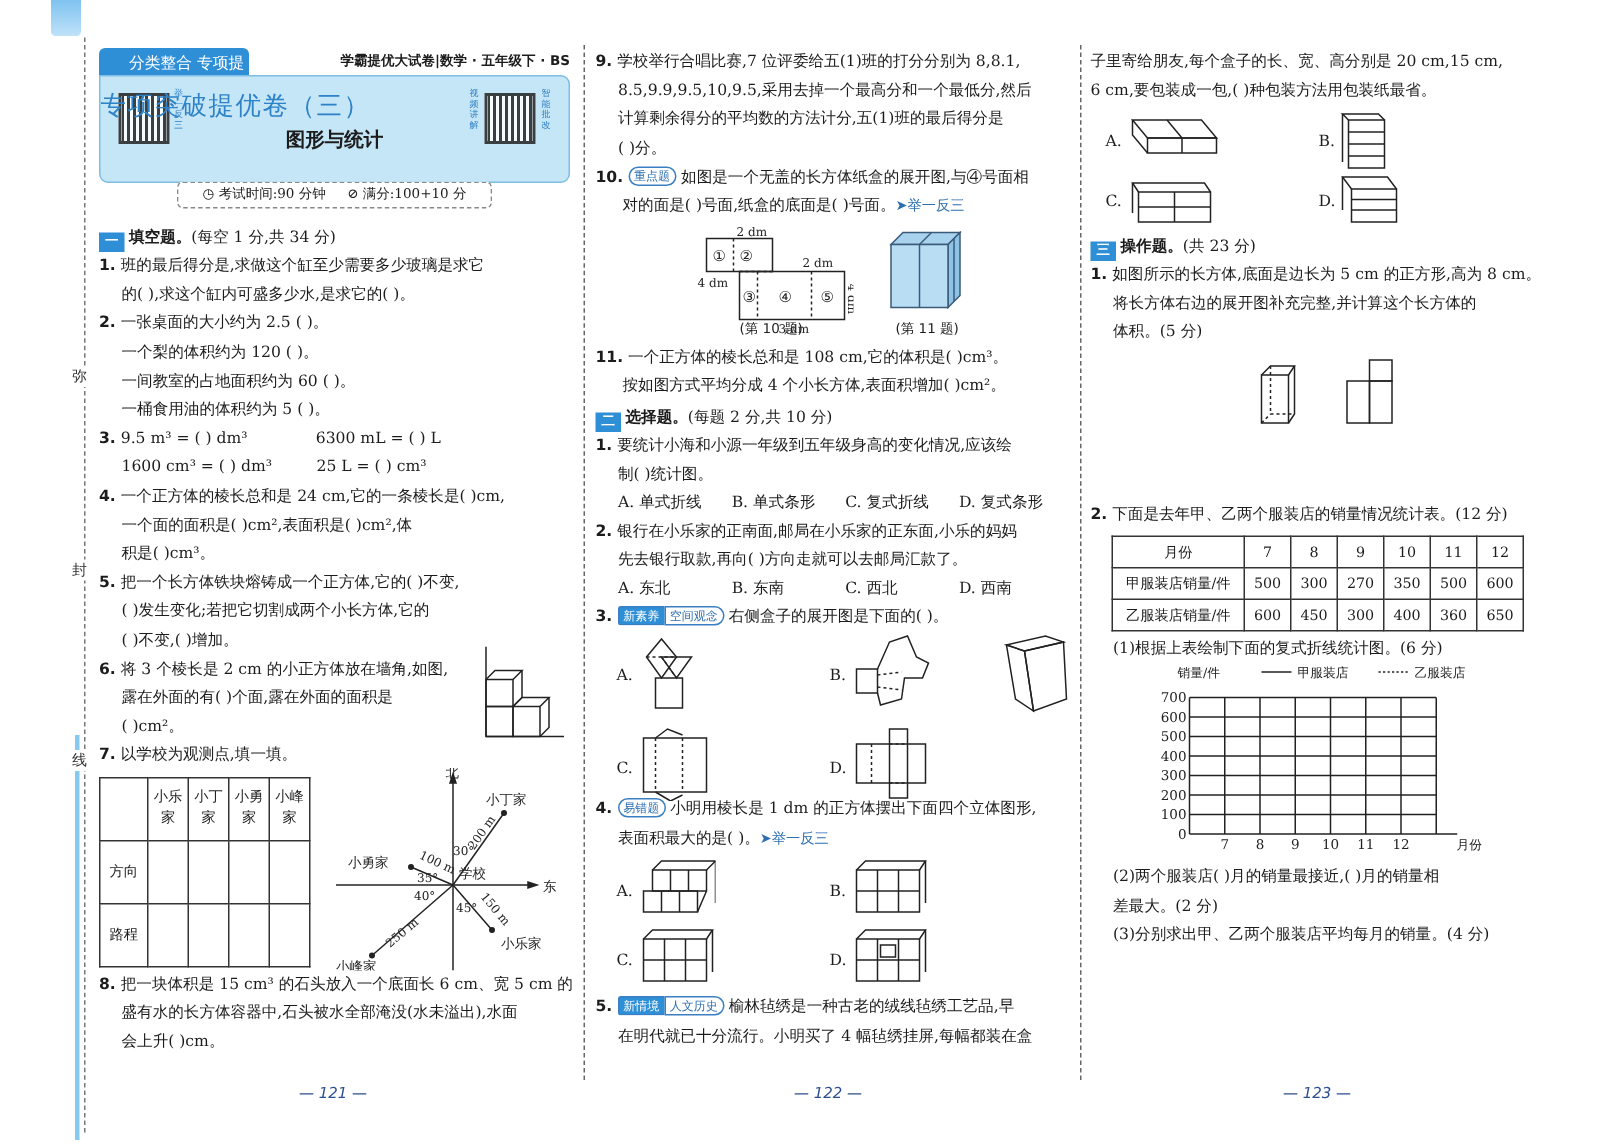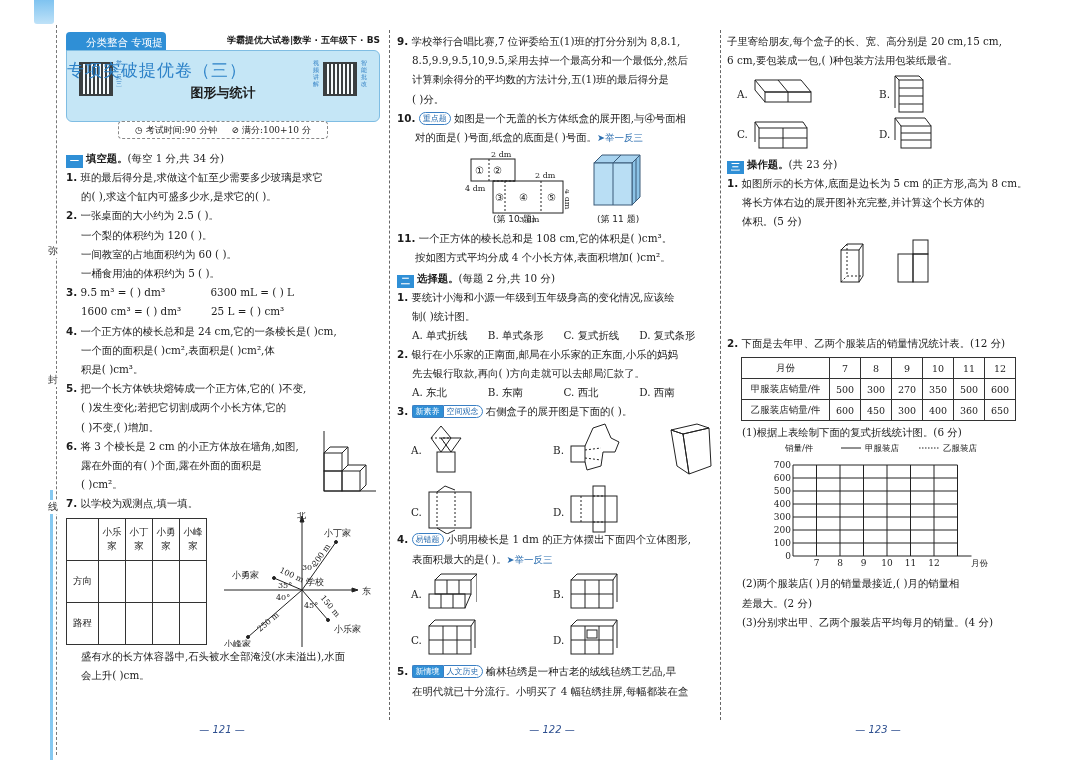--- a/index.html
+++ b/index.html
@@ -194,20 +194,21 @@
         <text x="0" y="135">小峰家</text>
         <text x="52" y="88" font-size="8">40°</text>
         <text x="36" y="120" font-size="8" transform="rotate(-40 36 120)">250 m</text>
         <text x="110" y="120">小乐家</text>
         <text x="80" y="96" font-size="8">45°</text>
         <text x="96" y="86" font-size="8" transform="rotate(50 96 86)">150 m</text>
       </g>
     </svg>
   </div>
   <div style="margin-top:2px">
+    <div class="line"><span class="qn">8.</span> <span>把一块体积是 15 cm³ 的石头放入一个底面长 6 cm、宽 5 cm 的</span></div>
     <div class="line indent"><span>盛有水的长方体容器中,石头被水全部淹没(水未溢出),水面</span></div>
     <div class="line indent"><span>会上升(       )cm。</span></div>
   </div>
 </div>
 <div class="page-num" style="left:182px">— <span>121</span> —</div>
 
 <div class="page p2">
   <div>
     <div class="line"><span class="qn">9.</span> <span>学校举行合唱比赛,7 位评委给五(1)班的打分分别为 8,8.1,</span></div>
     <div class="line indent"><span>8.5,9.9,9.5,10,9.5,采用去掉一个最高分和一个最低分,然后</span></div>

